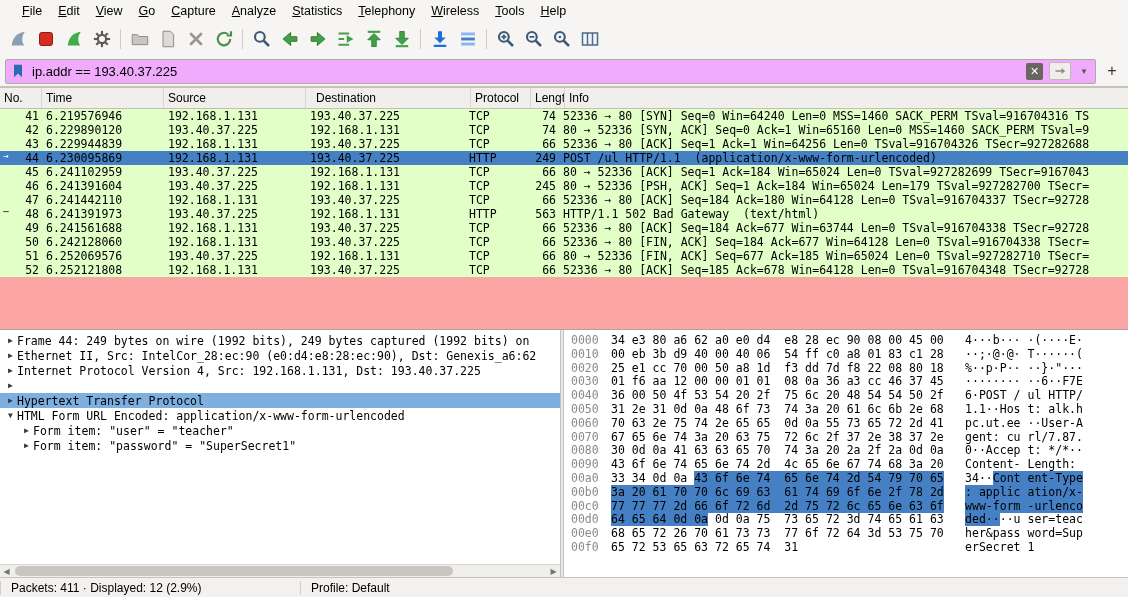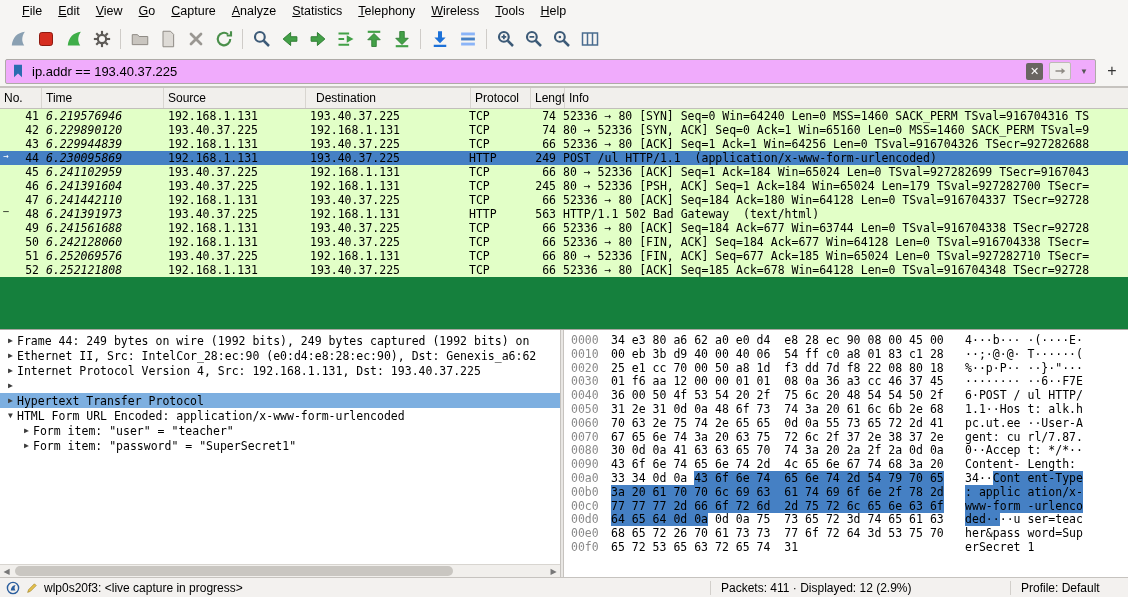--- a/index.html
+++ b/index.html
@@ -16,31 +16,31 @@
   .tb-sep { width:1px; height:20px; background:#cfccc8; margin:0 4px; }
   
   .filterbar { display:flex; align-items:center; height:31px; background:#f6f5f3; padding:0 5px; gap:5px; border-bottom:1px solid #c6c3bf; }
   .filter-box { flex:1; display:flex; align-items:center; height:25px; background:#f0abfc; border:1px solid #aeaba7; border-radius:2px; padding:0 4px; gap:6px; }
   .filter-text { flex:1; font-size:13px; }
   .filter-clear { width:17px; height:17px; background:#696561; border-radius:2px; color:#fff; display:flex; align-items:center; justify-content:center; font-size:11px; line-height:1; }
   .filter-apply { width:22px; height:18px; border:1px solid #bdbab6; border-radius:2px; display:flex; align-items:center; justify-content:center; background:#f0eeec; }
   .filter-caret { font-size:8px; color:#555; padding:0 3px; }
   .filter-add { width:22px; height:22px; display:flex; align-items:center; justify-content:center; font-size:16px; color:#333; }
   
-  .pkt-list { height:242px; border-top:1px solid #c6c3bf; background:#15803d; overflow:hidden; }
+  .pkt-list { height:242px; border-top:1px solid #c6c3bf; background:#fca5a5; overflow:hidden; }
   .pl-header { display:flex; height:21px; background:#f1efec; border-bottom:1px solid #c2bfbb; font-size:12px; }
   .pl-hcell { display:flex; align-items:center; padding:0 4px; border-right:1px solid #d8d5d0; overflow:hidden; white-space:nowrap; flex-shrink:0; }
   .pl-row { display:flex; height:14px; align-items:center; background:#e2ffc7; font-family:"DejaVu Sans Mono","Liberation Mono",monospace; font-size:11.5px; white-space:pre; }
   .pl-row.selected { background:#4580c4; }
   .cell { overflow:hidden; flex-shrink:0; padding:0 4px; white-space:pre; }
   .c0 { width:42px; display:flex; padding:0; }
   .c0 .mk { width:12px; font-size:9px; text-align:center; }
   .c0 .no { flex:1; text-align:right; padding-right:3px; }
   .selected .mk { color:#fff; }
-  .c1 { width:122px;font-style:italic; } .c2 { width:142px; } .c3 { width:159px; } .c4 { width:60px; }
+  .c1 { width:122px; } .c2 { width:142px; } .c3 { width:159px; } .c4 { width:60px; }
   .c5 { width:34px; text-align:right; padding-right:3px; } .c6 { flex:1; }
   .hc0 { width:42px; } .hc1 { width:122px; } .hc2 { width:142px; } .hc3 { width:159px;margin-left:6px; }
   .hc4 { width:60px; } .hc5 { width:34px; } .hc6 { flex:1; border-right:none; }
   
   .bottom { display:flex; height:248px; border-top:1px solid #a9a6a2; }
   .details { width:560px; position:relative; background:#fff; overflow:hidden; padding-top:3px; }
   .dt-row { height:15px; display:flex; align-items:center; font-family:"DejaVu Sans Mono","Liberation Mono",monospace; font-size:11.5px; white-space:pre; }
   .dt-row.selected { background:#7dafe0; }
   .dt-arrow { width:13px; text-align:center; font-size:8px; color:#3c3c3c; flex-shrink:0; }
   .splitter { width:4px; background:#e9e7e4; border-left:1px solid #c6c3bf; border-right:1px solid #c6c3bf; }
@@ -336,29 +336,15 @@
       <div class="hex-row"><span class="hex-off">00a0</span><span class="hex-bytes"><span>33</span><span> </span><span>34</span><span> </span><span>0d</span><span> </span><span>0a</span><span> </span><span class="hl">43</span><span class="hl"> </span><span class="hl">6f</span><span class="hl"> </span><span class="hl">6e</span><span class="hl"> </span><span class="hl">74</span><span class="hl">  </span><span class="hl">65</span><span class="hl"> </span><span class="hl">6e</span><span class="hl"> </span><span class="hl">74</span><span class="hl"> </span><span class="hl">2d</span><span class="hl"> </span><span class="hl">54</span><span class="hl"> </span><span class="hl">79</span><span class="hl"> </span><span class="hl">70</span><span class="hl"> </span><span class="hl">65</span></span><span class="hex-ascii"><span>3</span><span>4</span><span>·</span><span>·</span><span class="hl">C</span><span class="hl">o</span><span class="hl">n</span><span class="hl">t</span><span class="hl"> </span><span class="hl">e</span><span class="hl">n</span><span class="hl">t</span><span class="hl">-</span><span class="hl">T</span><span class="hl">y</span><span class="hl">p</span><span class="hl">e</span></span></div>
       <div class="hex-row"><span class="hex-off">00b0</span><span class="hex-bytes"><span class="hl">3a</span><span class="hl"> </span><span class="hl">20</span><span class="hl"> </span><span class="hl">61</span><span class="hl"> </span><span class="hl">70</span><span class="hl"> </span><span class="hl">70</span><span class="hl"> </span><span class="hl">6c</span><span class="hl"> </span><span class="hl">69</span><span class="hl"> </span><span class="hl">63</span><span class="hl">  </span><span class="hl">61</span><span class="hl"> </span><span class="hl">74</span><span class="hl"> </span><span class="hl">69</span><span class="hl"> </span><span class="hl">6f</span><span class="hl"> </span><span class="hl">6e</span><span class="hl"> </span><span class="hl">2f</span><span class="hl"> </span><span class="hl">78</span><span class="hl"> </span><span class="hl">2d</span></span><span class="hex-ascii"><span class="hl">:</span><span class="hl"> </span><span class="hl">a</span><span class="hl">p</span><span class="hl">p</span><span class="hl">l</span><span class="hl">i</span><span class="hl">c</span><span class="hl"> </span><span class="hl">a</span><span class="hl">t</span><span class="hl">i</span><span class="hl">o</span><span class="hl">n</span><span class="hl">/</span><span class="hl">x</span><span class="hl">-</span></span></div>
       <div class="hex-row"><span class="hex-off">00c0</span><span class="hex-bytes"><span class="hl">77</span><span class="hl"> </span><span class="hl">77</span><span class="hl"> </span><span class="hl">77</span><span class="hl"> </span><span class="hl">2d</span><span class="hl"> </span><span class="hl">66</span><span class="hl"> </span><span class="hl">6f</span><span class="hl"> </span><span class="hl">72</span><span class="hl"> </span><span class="hl">6d</span><span class="hl">  </span><span class="hl">2d</span><span class="hl"> </span><span class="hl">75</span><span class="hl"> </span><span class="hl">72</span><span class="hl"> </span><span class="hl">6c</span><span class="hl"> </span><span class="hl">65</span><span class="hl"> </span><span class="hl">6e</span><span class="hl"> </span><span class="hl">63</span><span class="hl"> </span><span class="hl">6f</span></span><span class="hex-ascii"><span class="hl">w</span><span class="hl">w</span><span class="hl">w</span><span class="hl">-</span><span class="hl">f</span><span class="hl">o</span><span class="hl">r</span><span class="hl">m</span><span class="hl"> </span><span class="hl">-</span><span class="hl">u</span><span class="hl">r</span><span class="hl">l</span><span class="hl">e</span><span class="hl">n</span><span class="hl">c</span><span class="hl">o</span></span></div>
       <div class="hex-row"><span class="hex-off">00d0</span><span class="hex-bytes"><span class="hl">64</span><span class="hl"> </span><span class="hl">65</span><span class="hl"> </span><span class="hl">64</span><span class="hl"> </span><span class="hl">0d</span><span class="hl"> </span><span class="hl">0a</span><span> </span><span>0d</span><span> </span><span>0a</span><span> </span><span>75</span><span>  </span><span>73</span><span> </span><span>65</span><span> </span><span>72</span><span> </span><span>3d</span><span> </span><span>74</span><span> </span><span>65</span><span> </span><span>61</span><span> </span><span>63</span></span><span class="hex-ascii"><span class="hl">d</span><span class="hl">e</span><span class="hl">d</span><span class="hl">·</span><span class="hl">·</span><span>·</span><span>·</span><span>u</span><span> </span><span>s</span><span>e</span><span>r</span><span>=</span><span>t</span><span>e</span><span>a</span><span>c</span></span></div>
       <div class="hex-row"><span class="hex-off">00e0</span><span class="hex-bytes"><span>68</span><span> </span><span>65</span><span> </span><span>72</span><span> </span><span>26</span><span> </span><span>70</span><span> </span><span>61</span><span> </span><span>73</span><span> </span><span>73</span><span>  </span><span>77</span><span> </span><span>6f</span><span> </span><span>72</span><span> </span><span>64</span><span> </span><span>3d</span><span> </span><span>53</span><span> </span><span>75</span><span> </span><span>70</span></span><span class="hex-ascii"><span>h</span><span>e</span><span>r</span><span>&amp;</span><span>p</span><span>a</span><span>s</span><span>s</span><span> </span><span>w</span><span>o</span><span>r</span><span>d</span><span>=</span><span>S</span><span>u</span><span>p</span></span></div>
       <div class="hex-row"><span class="hex-off">00f0</span><span class="hex-bytes"><span>65</span><span> </span><span>72</span><span> </span><span>53</span><span> </span><span>65</span><span> </span><span>63</span><span> </span><span>72</span><span> </span><span>65</span><span> </span><span>74</span><span>  </span><span>31</span></span><span class="hex-ascii"><span>e</span><span>r</span><span>S</span><span>e</span><span>c</span><span>r</span><span>e</span><span>t</span><span> </span><span>1</span></span></div>
     </div>
 </div>
 
 <div class="statusbar">
-  <div class="sb-left">
-    <span class="tb-ic">
-      <svg width="14" height="14" viewBox="0 0 16 16">
-          <circle cx="8" cy="8" r="6.4" fill="none" stroke="#2b5e9e" stroke-width="1.6"></circle>
-          <path d="M5.4 10.8 C5.8 7 7.9 5.1 11 4.7 C9.4 6.9 9.4 8.8 10.8 10.8 Z" fill="#2b5e9e"></path>
-        </svg>
-    </span>
-    <span class="tb-ic">
-      <svg width="14" height="14" viewBox="0 0 16 16">
-          <path d="M3 13 L4.2 9.8 L10.8 3.2 L12.8 5.2 L6.2 11.8 Z" fill="#e5c04b" stroke="#9a7d1e" stroke-width="0.7"></path>
-        </svg>
-    </span>
-    <span>wlp0s20f3: &lt;live capture in progress&gt;</span>
-  </div>
   <div class="sb-mid">Packets: 411 · Displayed: 12 (2.9%)</div>
   <div class="sb-right">Profile: Default</div>
 </div>
 
 </body></html>

